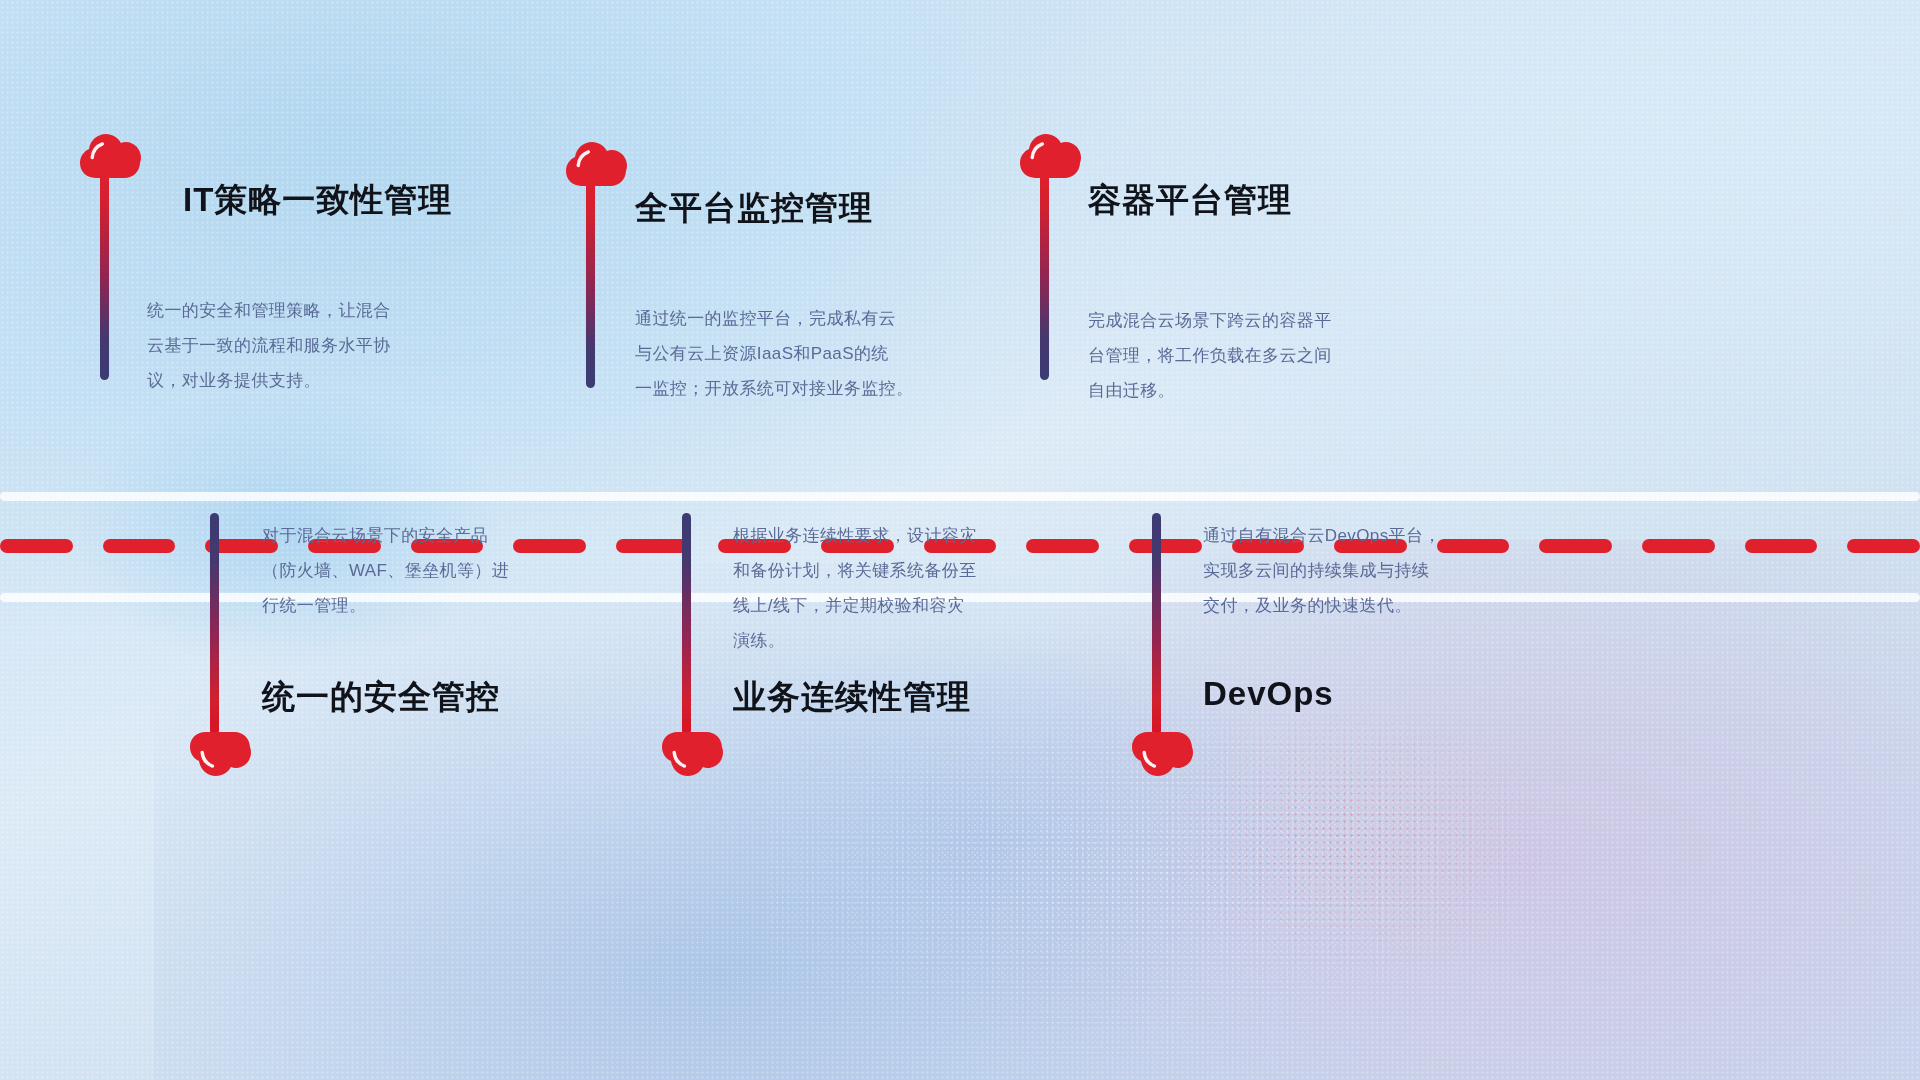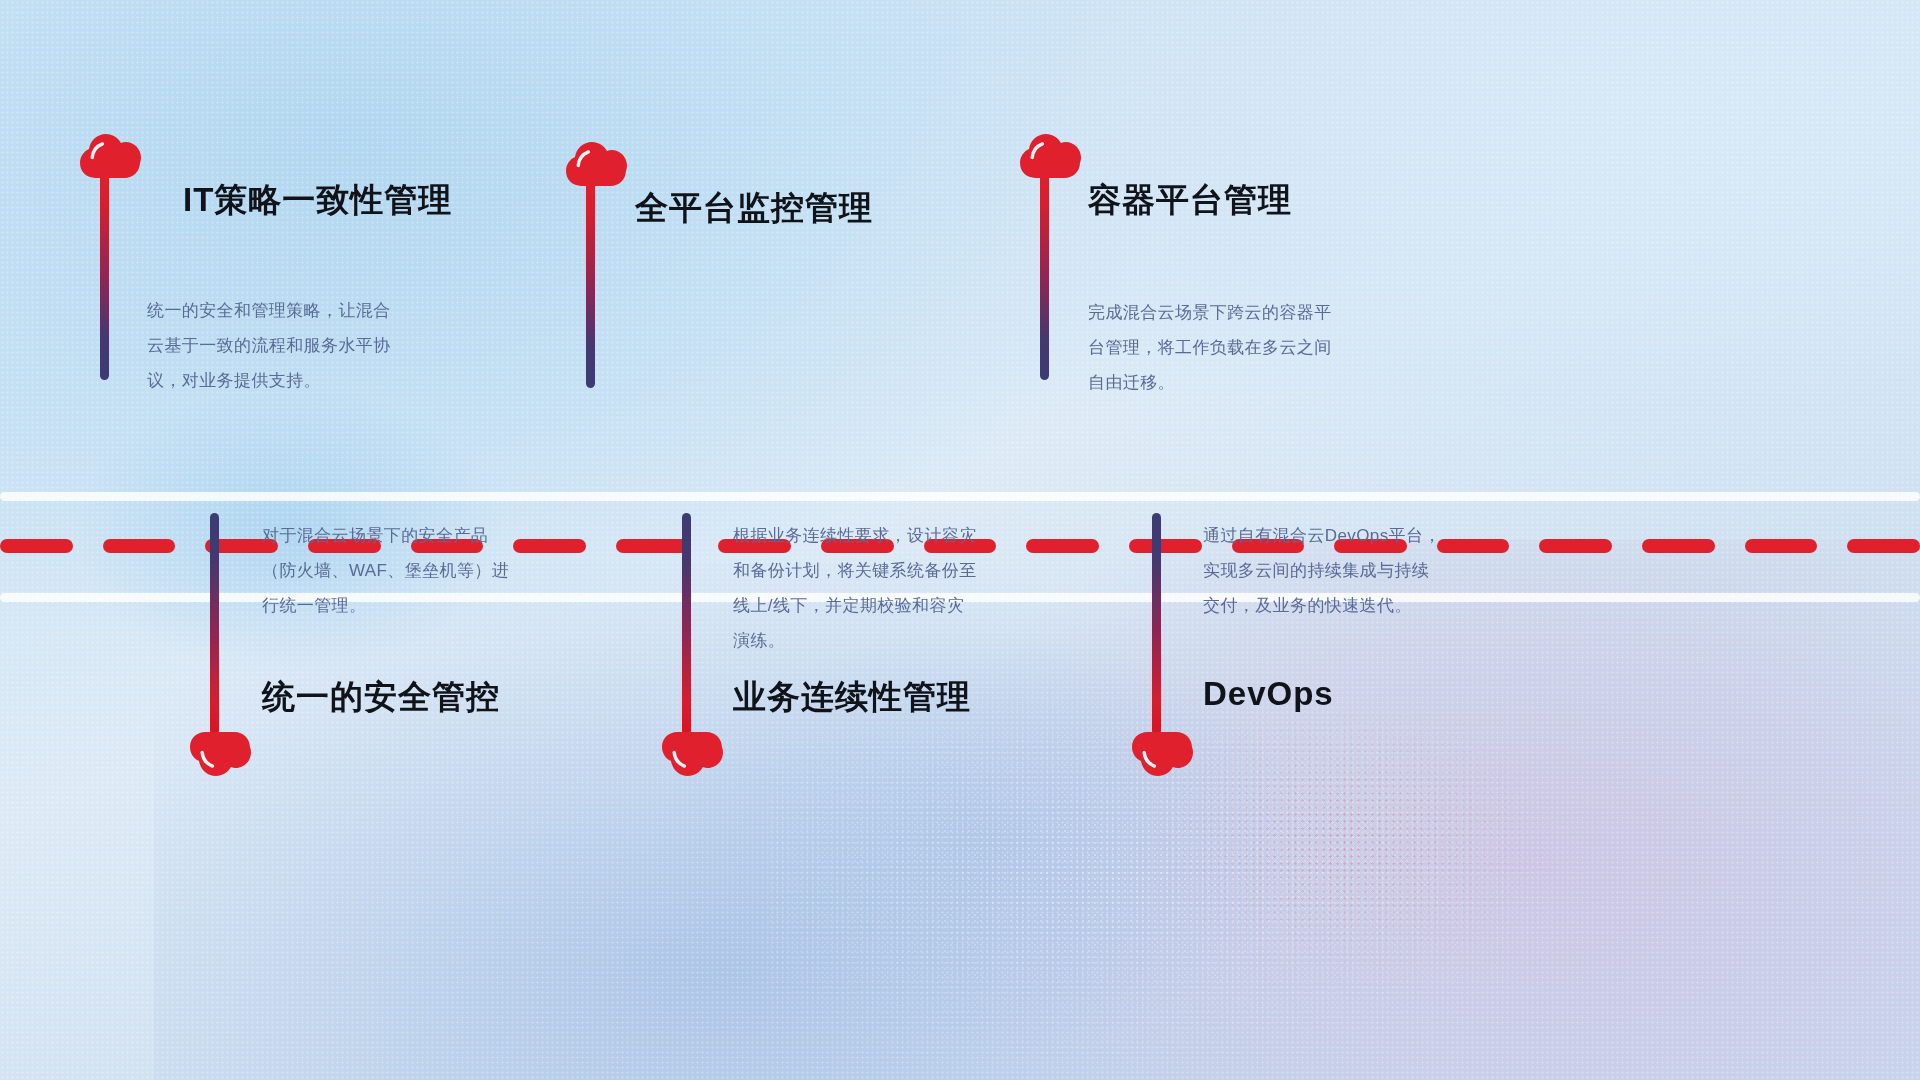--- a/index.html
+++ b/index.html
@@ -134,29 +134,34 @@
           <span class="ln">议，对业务提供支持。</span>
         </div>
       </div>
       <div class="col top" style="left: 0px; top: 8px; width: 100%; height: 100%; margin-left: 16px;">
         <div class="stem" style="left: 570px; top: 168px; height: 212px;"></div>
         <div class="cloud" style="left: 548px; top: 131px;"><svg viewBox="0 0 66 48" width="66" height="48" xmlns="http://www.w3.org/2000/svg">
             <path d="M17.5 47C8.4 47 2 40.6 2 32.1c0-6.3 3.6-11.6 9-14.1C12.2 9.6 19.3 3 28 3c6.4 0 12 3.6 14.9 8.9 1.5-.6 3.1-.9 4.8-.9 8.4 0 15.3 7 15.3 15.6 0 1.9-.3 3.7-1 5.4-.4 8.5-6.7 15-15.6 15H17.5z" fill="#e0212d"></path>
             <path d="M14.2 26.5c.6-6.2 4.6-11.4 10.2-13.6" fill="none" stroke="#ffffff" stroke-width="3.4" stroke-linecap="round" opacity=".95"></path>
           </svg></div>
         <div class="title" style="left: 619px; top: 178px;">全平台监控管理</div>
+        <div class="body" style="left: 619px; top: 293px;">
+          <span class="ln">通过统一的监控平台，完成私有云</span>
+          <span class="ln">与公有云上资源IaaS和PaaS的统</span>
+          <span class="ln">一监控；开放系统可对接业务监控。</span>
+        </div>
       </div>
       <div class="col top" style="left: 0px; top: 0px; width: 100%; height: 100%;">
         <div class="stem" style="left: 1040px; top: 168px; height: 212px;"></div>
         <div class="cloud" style="left: 1018px; top: 131px;"><svg viewBox="0 0 66 48" width="66" height="48" xmlns="http://www.w3.org/2000/svg">
             <path d="M17.5 47C8.4 47 2 40.6 2 32.1c0-6.3 3.6-11.6 9-14.1C12.2 9.6 19.3 3 28 3c6.4 0 12 3.6 14.9 8.9 1.5-.6 3.1-.9 4.8-.9 8.4 0 15.3 7 15.3 15.6 0 1.9-.3 3.7-1 5.4-.4 8.5-6.7 15-15.6 15H17.5z" fill="#e0212d"></path>
             <path d="M14.2 26.5c.6-6.2 4.6-11.4 10.2-13.6" fill="none" stroke="#ffffff" stroke-width="3.4" stroke-linecap="round" opacity=".95"></path>
           </svg></div>
         <div class="title" style="left: 1088px; top: 178px;">容器平台管理</div>
-        <div class="body" style="left: 1088px; top: 295px;">
+        <div class="body" style="left: 1088px; top: 303px;">
           <span class="ln">完成混合云场景下跨云的容器平</span>
           <span class="ln">台管理，将工作负载在多云之间</span>
           <span class="ln">自由迁移。</span>
         </div>
       </div>
     </div>
 
   <div class="divider">
     <div class="rule top"></div>
     <div class="dashline" id="dashline">

